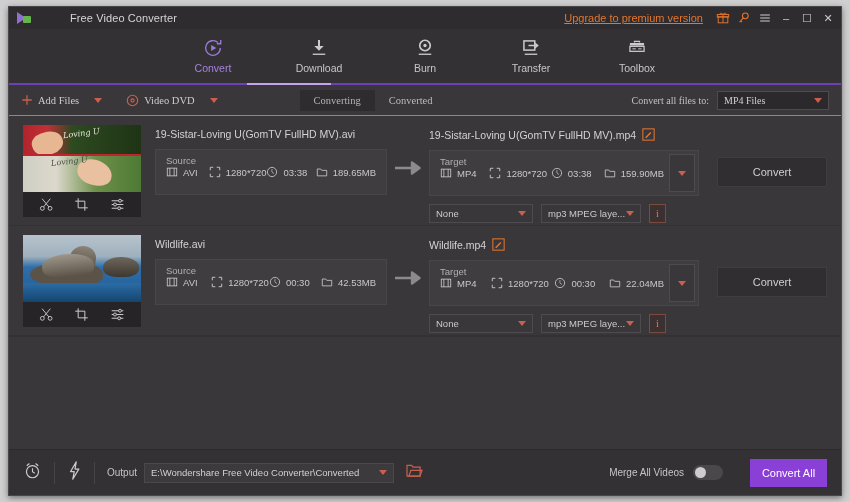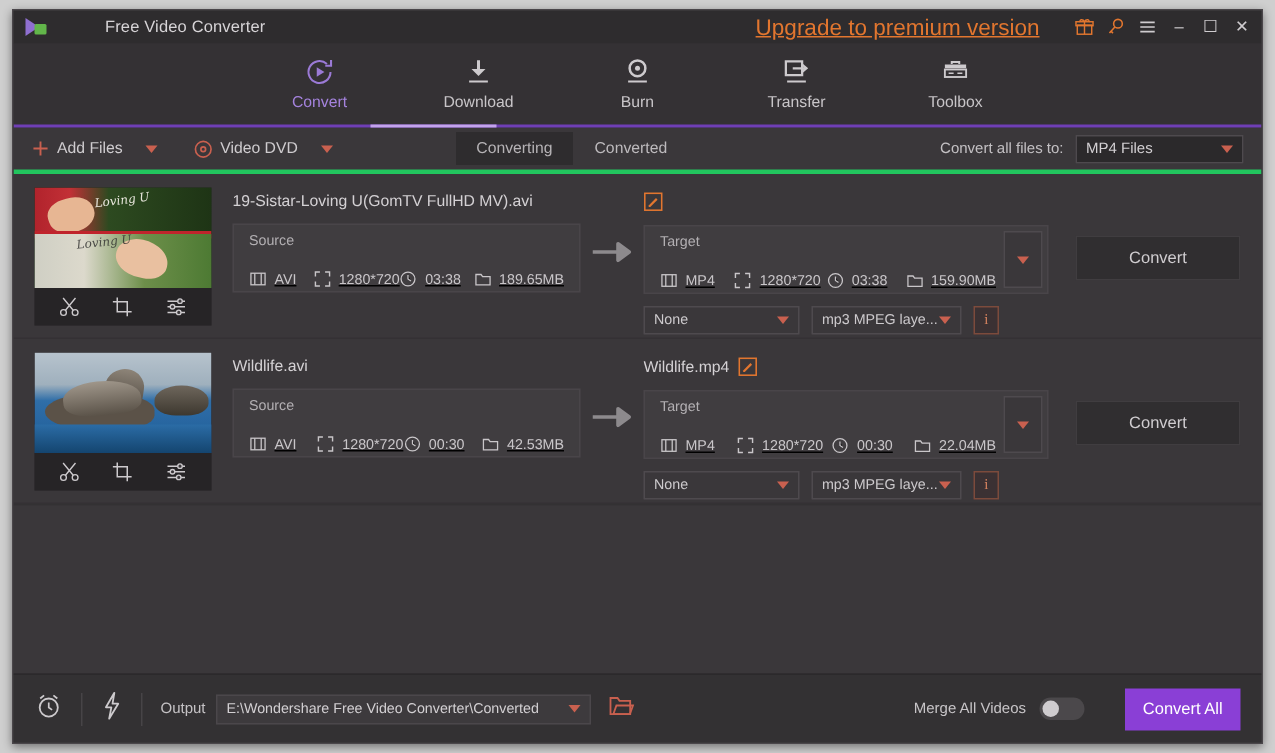--- a/index.html
+++ b/index.html
@@ -37,22 +37,22 @@
     border-top: 6px solid transparent;
     border-bottom: 6px solid transparent;
   }
   .app-logo .grn {
     position: absolute; left: 6px; top: 4px;
     width: 8px; height: 7px; background: #62b64a; border-radius: 1px;
   }
   .app-title { color: #d7d4d7; font-size: 11px; letter-spacing: .1px; padding-left: 32px; }
   .tb-right { margin-left: auto; display: flex; align-items: center; gap: 7px; }
   .upgrade {
-    color: #e2762f; font-size: 15px; text-decoration: underline;
-    margin-right: 16px; white-space: nowrap;
+    color: #e2762f; font-size: 11px; text-decoration: underline;
+    margin-right: 6px; white-space: nowrap;
   }
   .ticon { width: 14px; height: 14px; display: block; }
   .winbtn { color: #cfcccf; font-size: 11px; line-height: 1; width: 14px; text-align: center; }
 
   
   .nav {
     flex: 0 0 56px;
     background: #343134;
     display: flex; justify-content: center; align-items: flex-start;
     gap: 44px; padding-top: 7px;
@@ -67,21 +67,22 @@
     position: absolute; bottom: -2px; left: 238px;
     width: 84px; height: 2px; background: #c3a3ec;
   }
 
   
   .toolbar {
     flex: 0 0 31px;
     background: #3a373a;
     display: flex; align-items: center;
     padding: 0 12px;
-    border-bottom: 3px solid #22c55e;
+    border-bottom: 1px solid #22c55e;
+    font-family: Liberation Serif, serif;
   }
   .tbtn { display: flex; align-items: center; gap: 5px; color: #cfcccf; font-size: 10.5px; }
   .tbtn.sep { margin-left: 24px; }
   .caret-red {
     width: 0; height: 0;
     border-left: 4px solid transparent; border-right: 4px solid transparent;
     border-top: 5px solid #c9604f;
     margin-left: 10px;
   }
   .segbar { margin-left: 82px; display: flex; }
@@ -149,21 +150,21 @@
   .art2 .water { position:absolute; left:0; right:0; bottom:0; height:28%;
     background:linear-gradient(180deg,#2b6ca6,#14456f); }
 
   .mid { flex: 1 1 auto; padding-left: 14px; padding-top: 3px; min-width: 0; }
   .fname { font-size: 10.5px; color: #d4d1d4; white-space: nowrap; overflow: hidden; display:flex; align-items:center; gap:6px;}
   .panel {
     margin-top: 9px; background: #403d40; border: 1px solid #494549;
     height: 46px; padding: 5px 10px 0 10px; position: relative;
   }
   .panel .cap { font-size: 9.5px; color: #b2afb2; }
-  .meta { display: flex; align-items: center; gap: 0; margin-top: 14px; text-decoration: underline; }
+  .meta { display: flex; align-items: center; gap: 0; margin-top: 0; }
   .mcell { display: flex; align-items: center; gap: 5px; font-size: 9.5px; color: #c9c6c9; }
   .mcell svg { display: block; flex: 0 0 auto; }
 
   .arrow-col { width: 42px; display: flex; align-items: center; justify-content: center; padding-top: 36px; flex:0 0 42px; }
 
   .right { width: 270px; flex: 0 0 270px; padding-top: 3px; }
   .edit-ic { display: inline-flex; }
   .panel.target { padding-right: 34px; }
   .panel .side-caret {
     position: absolute; right: 3px; top: 3px; width: 26px; height: 38px;
@@ -419,20 +420,21 @@
       </div>
 
       <div class="arrow-col">
         <svg width="26" height="14" viewBox="0 0 26 14">
             <path d="M0 7h18M17 1.5L24.5 7 17 12.5z" fill="#8d8a8d" stroke="#8d8a8d" stroke-width="2.4" stroke-linejoin="round"></path>
           </svg>
       </div>
 
       <div class="right">
         <div class="fname">
+          <span>19-Sistar-Loving U(GomTV FullHD MV).mp4</span>
           <span class="edit-ic">
             <svg width="13" height="13" viewBox="0 0 15 15">
                 <rect x="1" y="1" width="13" height="13" fill="none" stroke="#e2762f" stroke-width="1.2"></rect>
                 <path d="M4 10.3l5.6-5.6 1.2 1.2-5.6 5.6H4z" fill="#e2762f"></path>
               </svg>
           </span>
         </div>
         <div class="panel target">
           <div class="cap">Target</div>
           <div class="meta">

